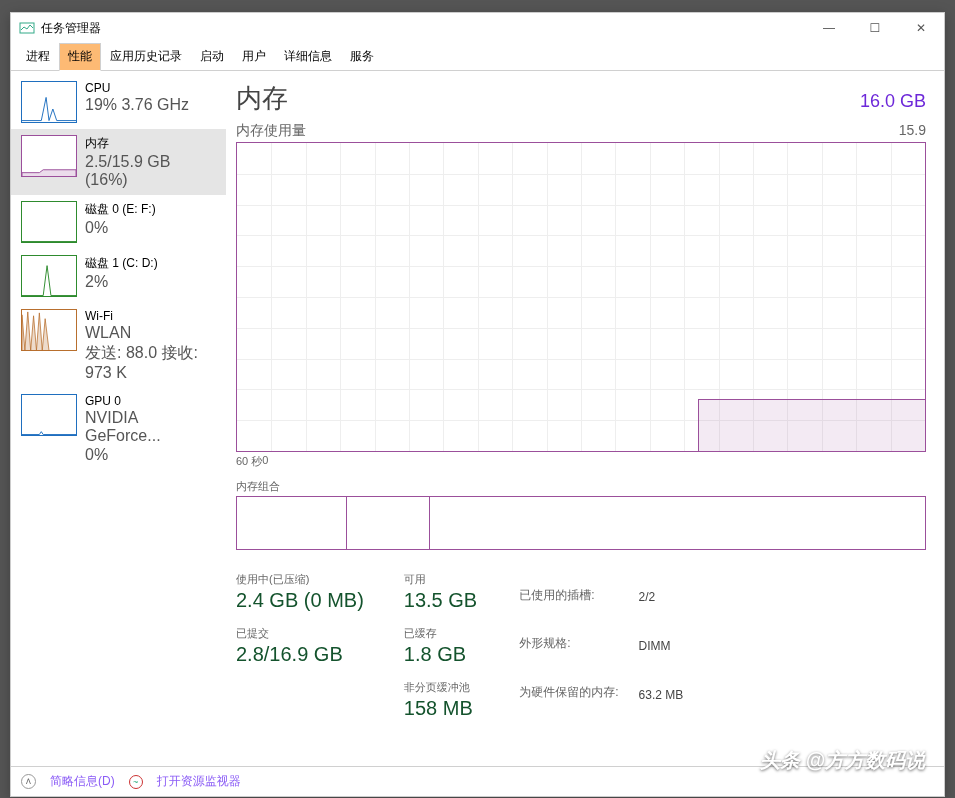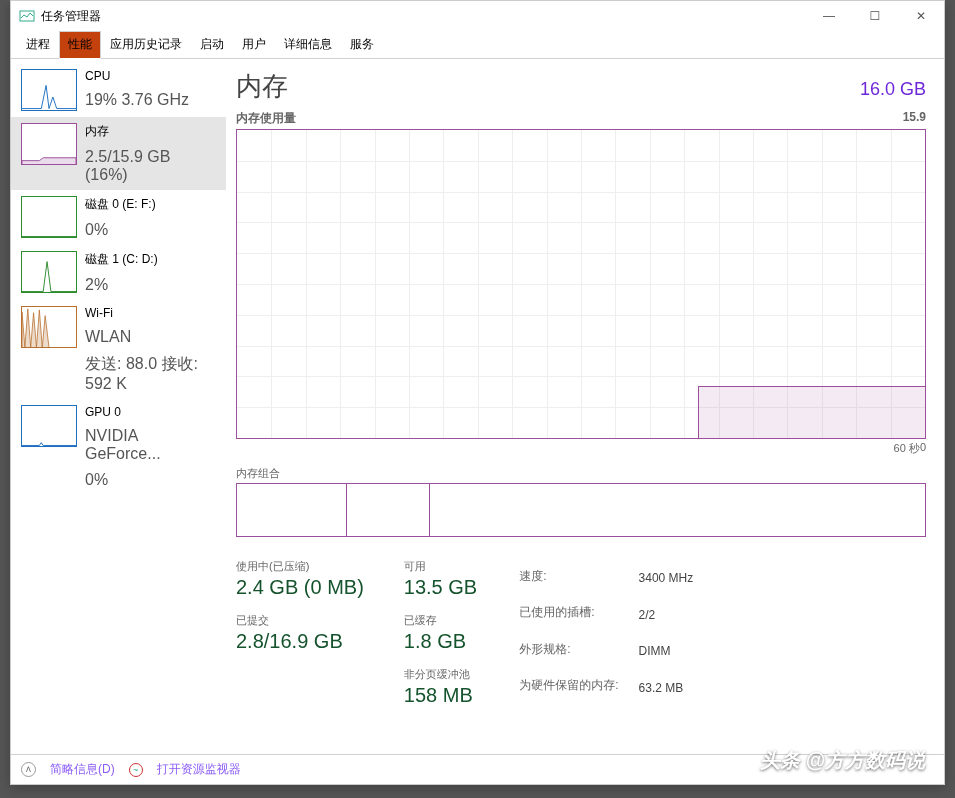--- a/index.html
+++ b/index.html
@@ -1,44 +1,44 @@
 <!DOCTYPE html>
 <html><head>
 <meta charset="utf-8">
 <style>
 * { box-sizing: border-box; margin: 0; padding: 0; }
 body { font-family: "Microsoft YaHei", "Segoe UI", sans-serif; font-size: 12px; background: #555; width: 955px; height: 798px; overflow: hidden; position: relative; }
-.window { position: absolute; left: 10px; top: 0; width: 935px; height: 785px; background: #fff; border: 1px solid #ccc; box-shadow: 0 3px 12px rgba(0,0,0,0.25); display: flex; flex-direction: column; }
+.window { position: absolute; left: 10px; top: 12px; width: 935px; height: 785px; background: #fff; border: 1px solid #ccc; box-shadow: 0 3px 12px rgba(0,0,0,0.25); display: flex; flex-direction: column; }
 .titlebar { height: 30px; display: flex; align-items: center; padding-left: 8px; background: #fff; }
 .titlebar .app-icon { width: 16px; height: 16px; margin-right: 6px; display: inline-flex; align-items: center; justify-content: center; }
 .title-text { font-size: 12px; color: #000; flex: 1; }
 .win-controls { display: flex; }
 .win-btn { width: 46px; height: 30px; display: flex; align-items: center; justify-content: center; color: #555; }
 .menubar { display: flex; gap: 14px; padding: 2px 10px 6px; font-size: 12px; color: #000; }
 .tabs { display: flex; border-bottom: 1px solid #d0d0d0; padding-left: 6px; background: #fff; }
 .tab { padding: 4px 8px; font-size: 12px; color: #000; border: 1px solid transparent; }
-.tab.active { border: 1px solid #d0d0d0; border-bottom: 1px solid #fff; background: #c2410c; margin-bottom: -1px; }
+.tab.active { border: 1px solid #d0d0d0; border-bottom: 1px solid #fff; background: #fdba74; margin-bottom: -1px; }
 .body { flex: 1; display: flex; min-height: 0; }
 .sidebar { width: 215px; padding: 4px 0; overflow-y: auto; }
 .side-item { display: flex; gap: 8px; padding: 6px 10px; align-items: flex-start; }
 .side-item.selected { background: #e5e5e5; }
 .thumb { width: 56px; height: 42px; border: 1px solid #999; position: relative; background: #fff; flex-shrink: 0; }
 .thumb svg { position: absolute; inset: 0; }
-.side-info { display: flex; flex-direction: column; gap: 8px; font-size: 12px; }
+.side-info { display: flex; flex-direction: column; gap: 1px; font-size: 12px; }
 .side-title { font-weight: 400; color: #000; }
 .side-sub { font-size: 16px; color: #555; }
 .main { flex: 1; padding: 10px 18px 8px 10px; display: flex; flex-direction: column; min-width: 0; }
 .header-row { display: flex; justify-content: space-between; align-items: baseline; }
 .big-title { font-size: 26px; font-weight: 400; color: #444; }
 .capacity { font-size: 18px; color: #6d28d9; }
-.chart-label-row { display: flex; justify-content: space-between; font-size: 12px; color: #666; margin-top: 6px; font-weight: bold; }
+.chart-label-row { display: flex; justify-content: space-between; font-size: 14px; color: #666; margin-top: 6px; }
 .chart { height: 310px; border: 1px solid #9b4f9b; margin-top: 2px; position: relative; background: #fff; }
 .grid-line { position: absolute; background: #eee; }
 .mem-fill { position: absolute; bottom: 0; right: 0; width: 33%; height: 17%; background: rgba(155,79,155,0.12); border-top: 1px solid #9b4f9b; border-left: 1px solid #9b4f9b; }
-.x-labels { display: flex; justify-content: flex-end; font-size: 11px; color: #666; margin-top: 2px; }
+.x-labels { display: flex; justify-content: flex-start; font-size: 11px; color: #666; margin-top: 2px; }
 .comp-label { font-size: 11px; color: #666; margin-top: 10px; }
 .comp-bar { height: 54px; border: 1px solid #9b4f9b; display: flex; margin-top: 2px; }
 .comp-seg { border-right: 1px solid #9b4f9b; }
 .stats { display: flex; gap: 40px; margin-top: 22px; }
 .stat-col { display: flex; flex-direction: column; gap: 14px; }
 .stat-block { display: flex; flex-direction: column; }
 .stat-label { font-size: 11px; color: #666; }
 .stat-value { font-size: 20px; color: #14532d; margin-top: 2px; }
 .spec-table { font-size: 12px; }
 .spec-table tr td:first-child { color: #666; padding-right: 18px; padding-bottom: 4px; }
@@ -132,21 +132,21 @@
 
       <div class="side-item">
         <div class="thumb" style="border-color:#b86f2e">
           <svg viewBox="0 0 56 42">
               <path d="M0,42 L0,5 L3,42 L6,2 L9,42 L12,6 L15,42 L18,3 L21,42 L24,9 L28,42 L56,42" fill="rgba(184,111,46,0.25)" stroke="#b86f2e" stroke-width="0.8"></path>
             </svg>
         </div>
         <div class="side-info">
           <span class="side-title">Wi-Fi</span>
           <span class="side-sub">WLAN</span>
-          <span class="side-sub">发送: 88.0 接收: 592 K</span>
+          <span class="side-sub">发送: 88.0 接收: 973 K</span>
         </div>
       </div>
 
       <div class="side-item">
         <div class="thumb" style="border-color:#1f6fbf">
           <svg viewBox="0 0 56 42">
               <polyline points="0,41 18,41 20,38 22,41 56,41" fill="none" stroke="#1f6fbf" stroke-width="1"></polyline>
             </svg>
         </div>
         <div class="side-info">
@@ -232,24 +232,20 @@
             <span class="stat-label">已缓存</span>
             <span class="stat-value">1.8 GB</span>
           </div>
           <div class="stat-block">
             <span class="stat-label">非分页缓冲池</span>
             <span class="stat-value">158 MB</span>
           </div>
         </div>
         <table class="spec-table">
           <tbody>
-              <tr>
-                <td>速度:</td>
-                <td>3400 MHz</td>
-              </tr>
           <tr>
                 <td>已使用的插槽:</td>
                 <td>2/2</td>
               </tr>
           <tr>
                 <td>外形规格:</td>
                 <td>DIMM</td>
               </tr>
           <tr>
                 <td>为硬件保留的内存:</td>

